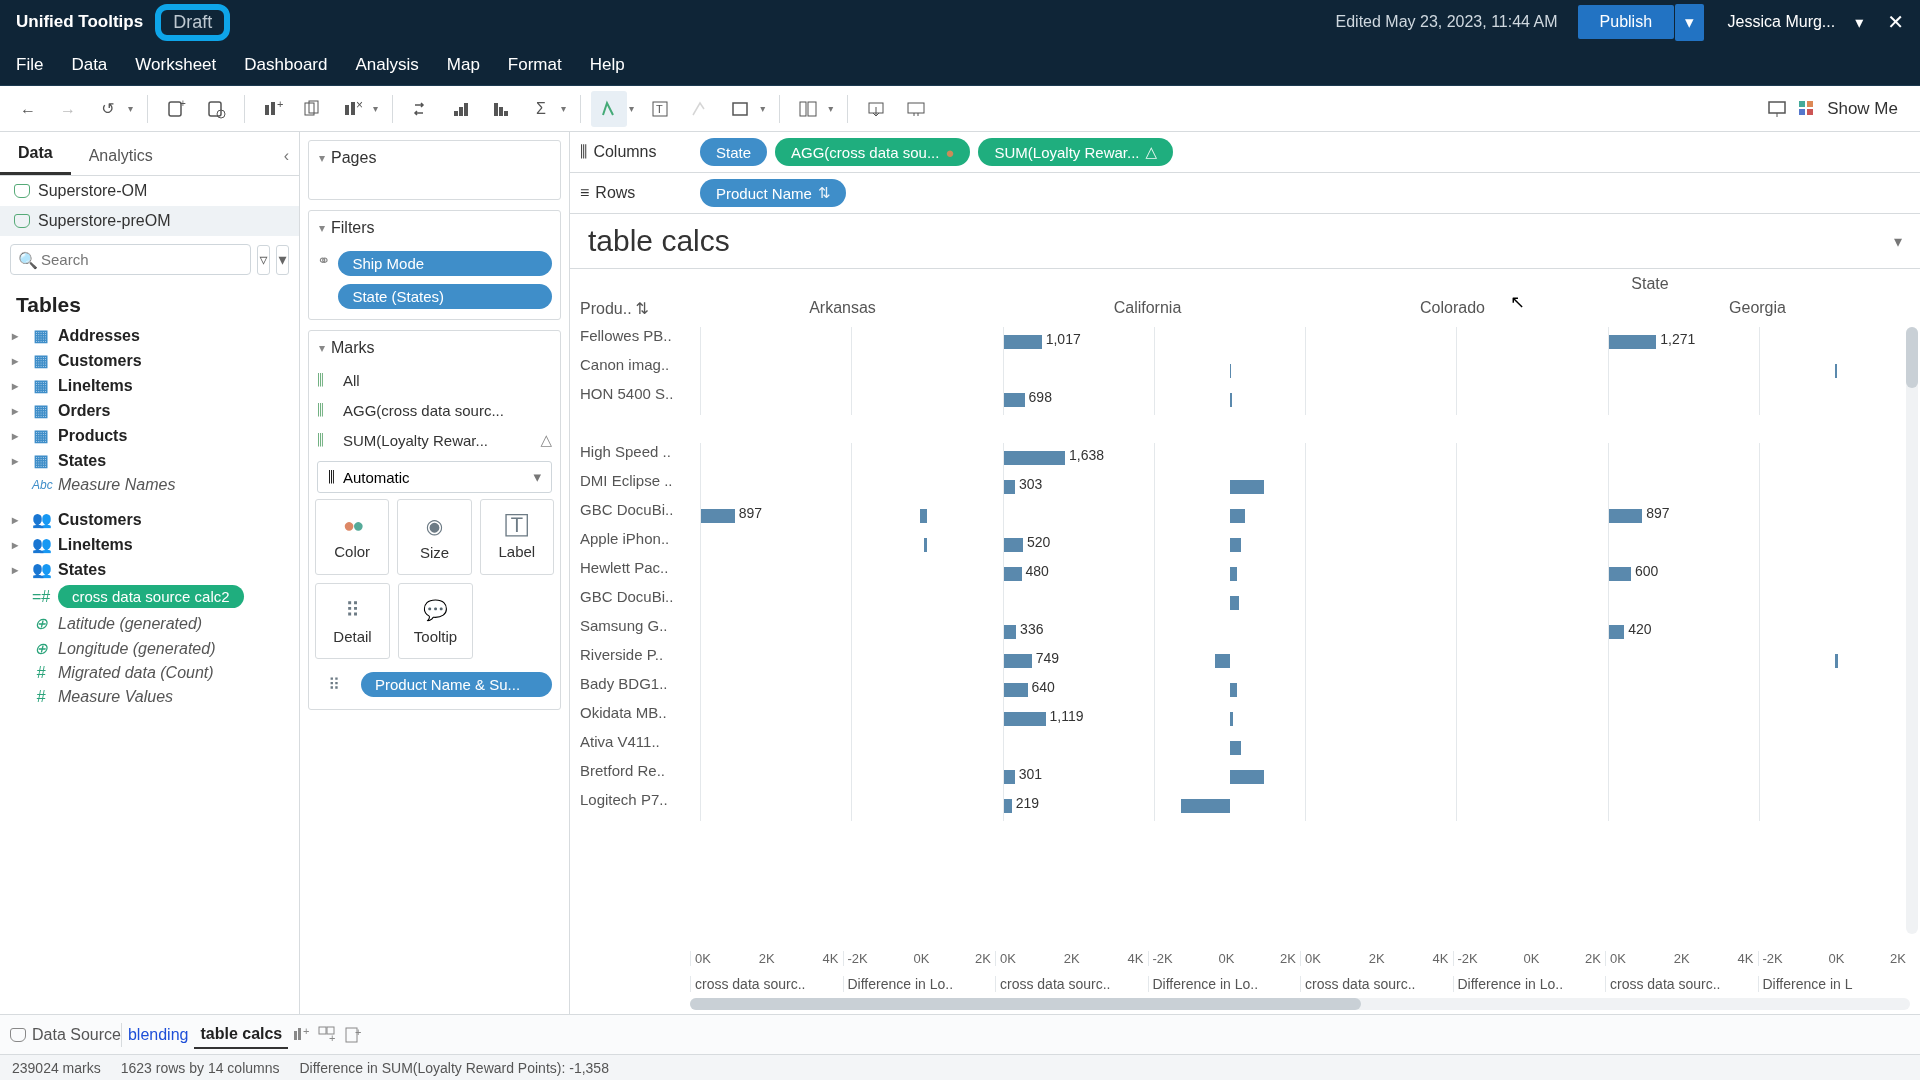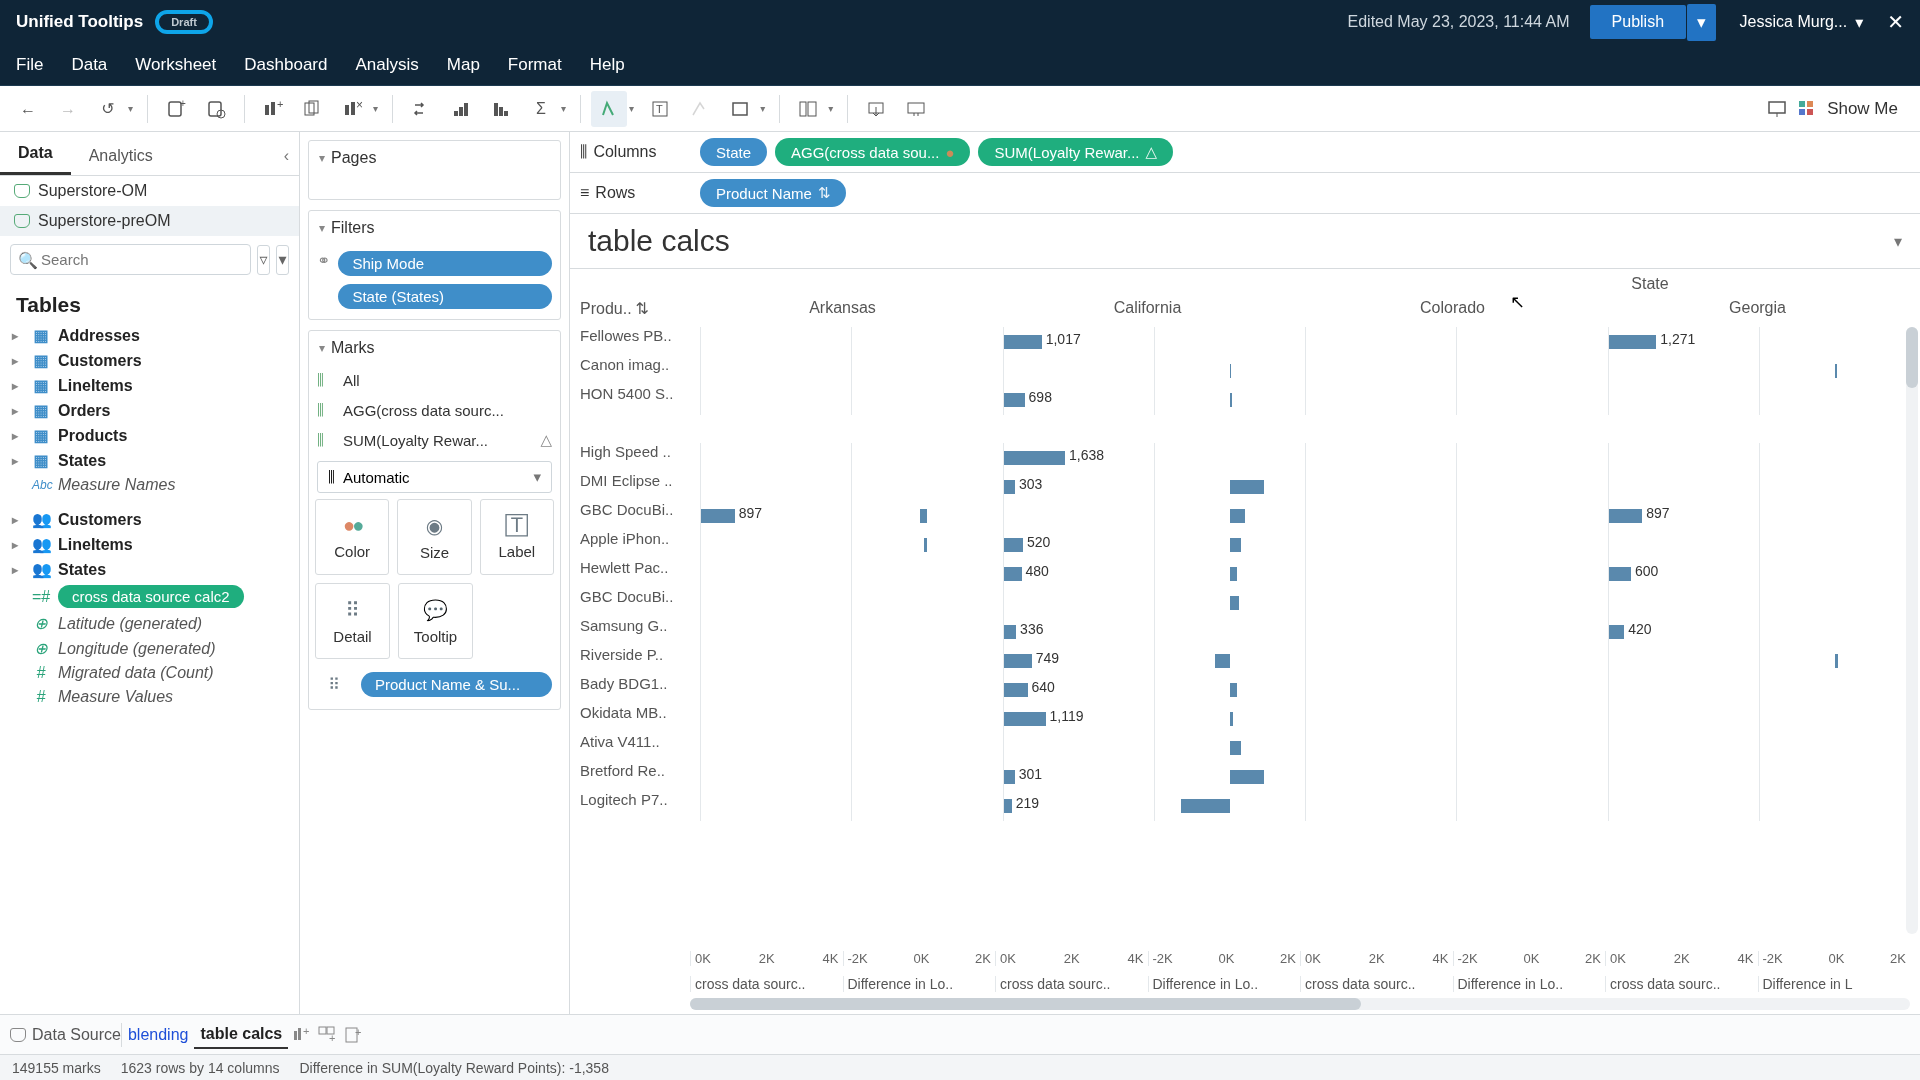--- a/index.html
+++ b/index.html
@@ -1,24 +1,24 @@
 <!DOCTYPE html>
 <html><head>
 <meta charset="utf-8">
 <style>
 * { box-sizing: border-box; margin: 0; padding: 0; font-family: -apple-system, "Segoe UI", Arial, sans-serif; }
 html, body { width: 1920px; height: 1080px; overflow: hidden; background: #fff; }
 .title-bar { height: 44px; background: #0f2537; color: #fff; display: flex; align-items: center; padding: 0 16px; font-size: 17px; }
 .title-bar .doc-title { font-weight: 600; margin-right: 12px; }
-.title-bar .draft { border: 4px solid #0ea5e9; border-radius: 12px; padding: 2px 12px; font-size: 11px; color: #bfc9d1; font-weight: bold; }
+.title-bar .draft { border: 6px solid #0ea5e9; border-radius: 12px; padding: 2px 12px; font-size: 18px; color: #bfc9d1; }
 .title-bar .spacer { flex: 1; }
 .title-bar .edited { color: #cfd8df; font-size: 16px; margin-right: 20px; }
 .title-bar .publish { background: #2273c3; color: #fff; border: none; padding: 8px 22px; font-size: 16px; border-radius: 2px; margin-right: 1px; cursor: pointer; }
 .title-bar .pub-drop { background: #2273c3; color:#fff; padding: 8px 10px; border-radius: 2px; margin-right: 24px; cursor:pointer; }
-.title-bar .user { color: #fff; font-size: 16px; margin-right: 24px; display:flex; align-items:center; gap:8px; }
+.title-bar .user { color: #fff; font-size: 16px; margin-right: 24px; display:flex; align-items:center; gap:20px; }
 .title-bar .close { color:#fff; font-size:20px; cursor:pointer; }
 
 .menu-bar { height: 42px; background: #0f2537; color: #fff; display: flex; align-items: center; padding: 0 16px; gap: 28px; font-size: 17px; border-bottom: 1px solid #1c3a50; }
 .menu-bar span { cursor: pointer; }
 
 .toolbar { height: 46px; background: #fff; border-bottom: 1px solid #d7dbde; display:flex; align-items:center; padding: 0 10px; gap: 4px; }
 .tb-btn { width: 36px; height: 36px; display:flex; align-items:center; justify-content:center; color:#555; cursor:pointer; border-radius:3px; position:relative; }
 .tb-btn.highlight { background:#e8eff5; }
 .tb-sep { width:1px; height:28px; background:#d7dbde; margin:0 6px; }
 .tb-drop { font-size:10px; color:#777; margin-left:-2px; padding-right:4px; }
@@ -884,16 +884,16 @@
     </div>
   <div class="tbtn">
       <svg width="18" height="18">
         <rect x="2" y="2" width="11" height="14" fill="none" stroke="#888"></rect>
         <text x="11" y="10" font-size="11" fill="#888">+</text>
       </svg>
     </div>
 </div>
 
 <div class="status-bar">
-  <span>149155 marks</span>
+  <span>239024 marks</span>
   <span>1623 rows by 14 columns</span>
   <span>Difference in SUM(Loyalty Reward Points): -1,358</span>
 </div>
 
 </body></html>

